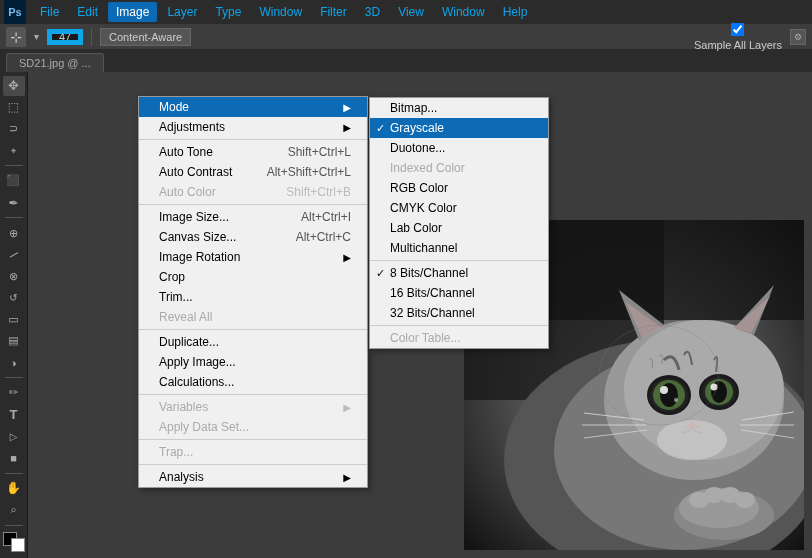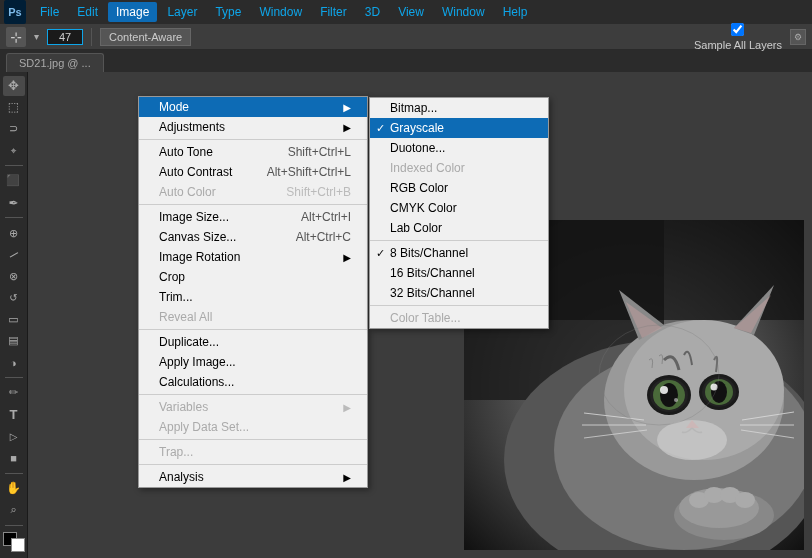--- a/index.html
+++ b/index.html
@@ -56,21 +56,21 @@
       background: #555;
       border-radius: 2px;
       display: flex;
       align-items: center;
       justify-content: center;
       color: #aaa;
       font-size: 10px;
     }
     .options-input {
       background: #1a1a1a;
-      border: 1px solid #0ea5e9;
+      border: 5px solid #0ea5e9;
       color: #ccc;
       width: 36px;
       height: 16px;
       font-size: 11px;
       text-align: center;
       padding: 0 2px;
     }
     .options-btn {
       background: #555;
       border: 1px solid #666;
@@ -500,20 +500,23 @@
           </div>
           <div class="item">
             <span>RGB Color</span>
           </div>
           <div class="item">
             <span>CMYK Color</span>
           </div>
           <div class="item">
             <span>Lab Color</span>
           </div>
+          <div class="item">
+            <span>Multichannel</span>
+          </div>
           <div class="separator"></div>
           <div class="item" style="position:relative;">
             <span class="check-mark">✓</span>
             <span>8 Bits/Channel</span>
           </div>
           <div class="item">
             <span>16 Bits/Channel</span>
           </div>
           <div class="item">
             <span>32 Bits/Channel</span>

